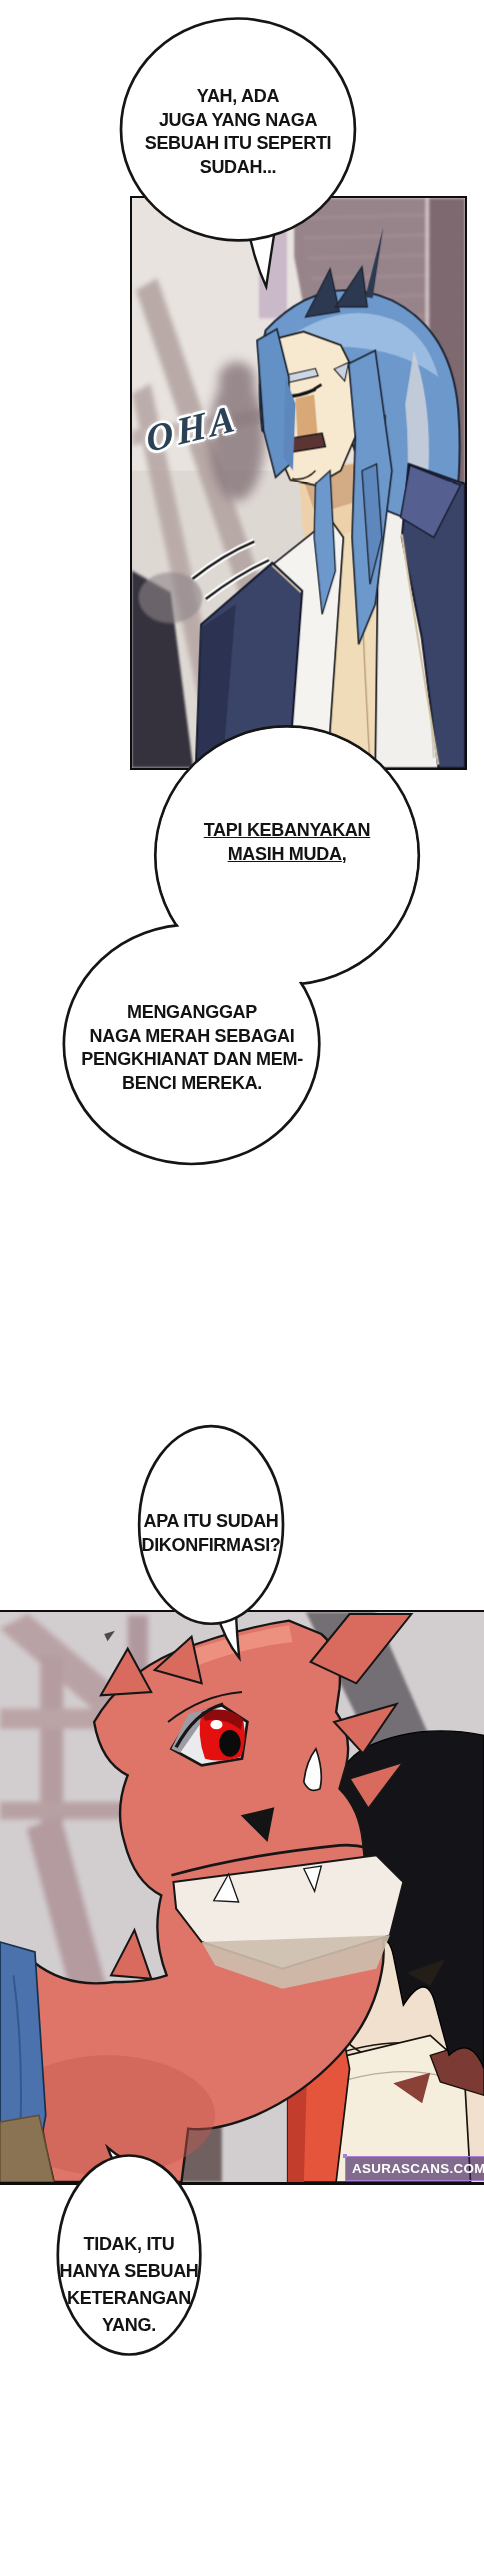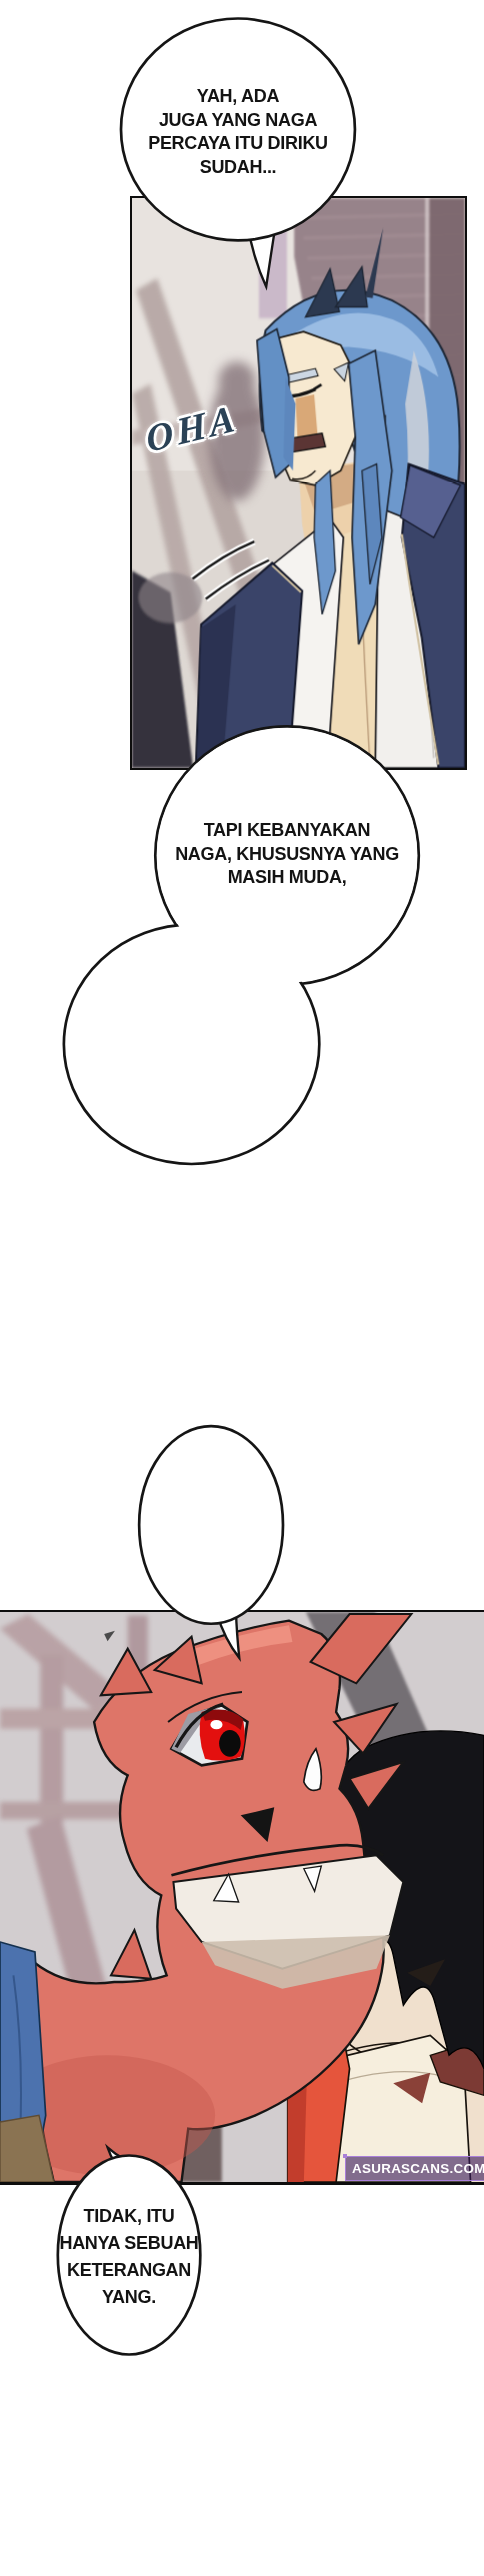--- a/index.html
+++ b/index.html
@@ -6,21 +6,21 @@
   #page{position:relative;width:484px;height:2576px;background:#ffffff;overflow:hidden;
         font-family:"Liberation Sans",sans-serif;}
   .panel{position:absolute;box-sizing:border-box;overflow:hidden;background:#ddd;}
   #panel-1{left:130px;top:196px;width:337px;height:574px;border:2.7px solid #0d0d0d;}
   #panel-2{left:0;top:1610px;width:484px;height:575px;border-top:2.7px solid #0d0d0d;border-bottom:3.4px solid #0d0d0d;}
   .panel svg{display:block;width:100%;height:100%;}
   #bubble-layer{position:absolute;left:0;top:0;width:484px;height:2576px;z-index:2;pointer-events:none;}
   .bubble-text{position:absolute;transform:translateX(-50%);display:flex;flex-direction:column;
         align-items:center;text-align:right;font-weight:700;font-size:18px;line-height:23.5px;
         letter-spacing:-0.3px;color:#131313;white-space:nowrap;z-index:3;}
-  .bubble-text.lh40{line-height:27px;}
+  .bubble-text.lh40{line-height:27px;margin-top:28px;}
   #sfx{position:absolute;left:145px;top:406px;z-index:3;transform:rotate(-14deg) skewX(-6deg);
         font-family:"Liberation Serif",serif;font-style:italic;font-weight:700;font-size:38px;
         letter-spacing:4px;color:#2b4256;white-space:nowrap;
         text-shadow:-2.7px 0 0 #fff,2.7px 0 0 #fff,0 -2.7px 0 #fff,0 2.7px 0 #fff,
                     -2px -2px 0 #fff,2px -2px 0 #fff,-2px 2px 0 #fff,2px 2px 0 #fff,
                     0 0 4px #fff,0 0 6.7px #fff;}
   #watermark{position:absolute;left:345px;top:2156px;z-index:3;display:flex;align-items:center;gap:3.4px;}
   .wm-badge{position:relative;display:flex;align-items:center;justify-content:center;
         height:20px;padding:1.3px 6px;border:1.3px solid #a97fd9;background:rgba(58,28,92,.62);
         color:#fff;font-weight:700;font-size:13.4px;letter-spacing:0.3px;white-space:nowrap;}
@@ -233,27 +233,36 @@
       <ellipse cx="314" cy="2268" rx="107" ry="147" stroke-width="4"></ellipse>
 
       <path d="M160,3194 Q168,3218 185,3234 L213,3222 Q182,3214 160,3194 Z" stroke-width="3.5"></path>
       <ellipse cx="192" cy="3354" rx="106" ry="148" stroke-width="4"></ellipse>
     </g>
   </svg>
 
   <div class="bubble-text" style="left:238px;top:85px;">
     <div>YAH, ADA</div>
     <div>JUGA YANG NAGA</div>
-    <div>PERCAYA ITU DIRIKU</div>
+    <div>SEBUAH ITU SEPERTI</div>
     <div>SUDAH...</div>
   </div>
-  <div class="bubble-text" style="left:287px;top:819px;">
+  <div class="bubble-text" style="left:287px;top:819px;text-decoration:underline;">
     <div>TAPI KEBANYAKAN</div>
-    <div>NAGA, KHUSUSNYA YANG</div>
     <div>MASIH MUDA,</div>
+  </div>
+  <div class="bubble-text" style="left:192px;top:1001px;">
+    <div>MENGANGGAP</div>
+    <div>NAGA MERAH SEBAGAI</div>
+    <div>PENGKHIANAT DAN MEM-</div>
+    <div>BENCI MEREKA.</div>
+  </div>
+  <div class="bubble-text" style="left:211px;top:1510px;">
+    <div>APA ITU SUDAH</div>
+    <div>DIKONFIRMASI?</div>
   </div>
   <div class="bubble-text lh40" style="left:129px;top:2203px;">
     <div>TIDAK, ITU</div>
     <div>HANYA SEBUAH</div>
     <div>KETERANGAN</div>
     <div>YANG.</div>
   </div>
 
   <div id="sfx">OHA</div>
 

